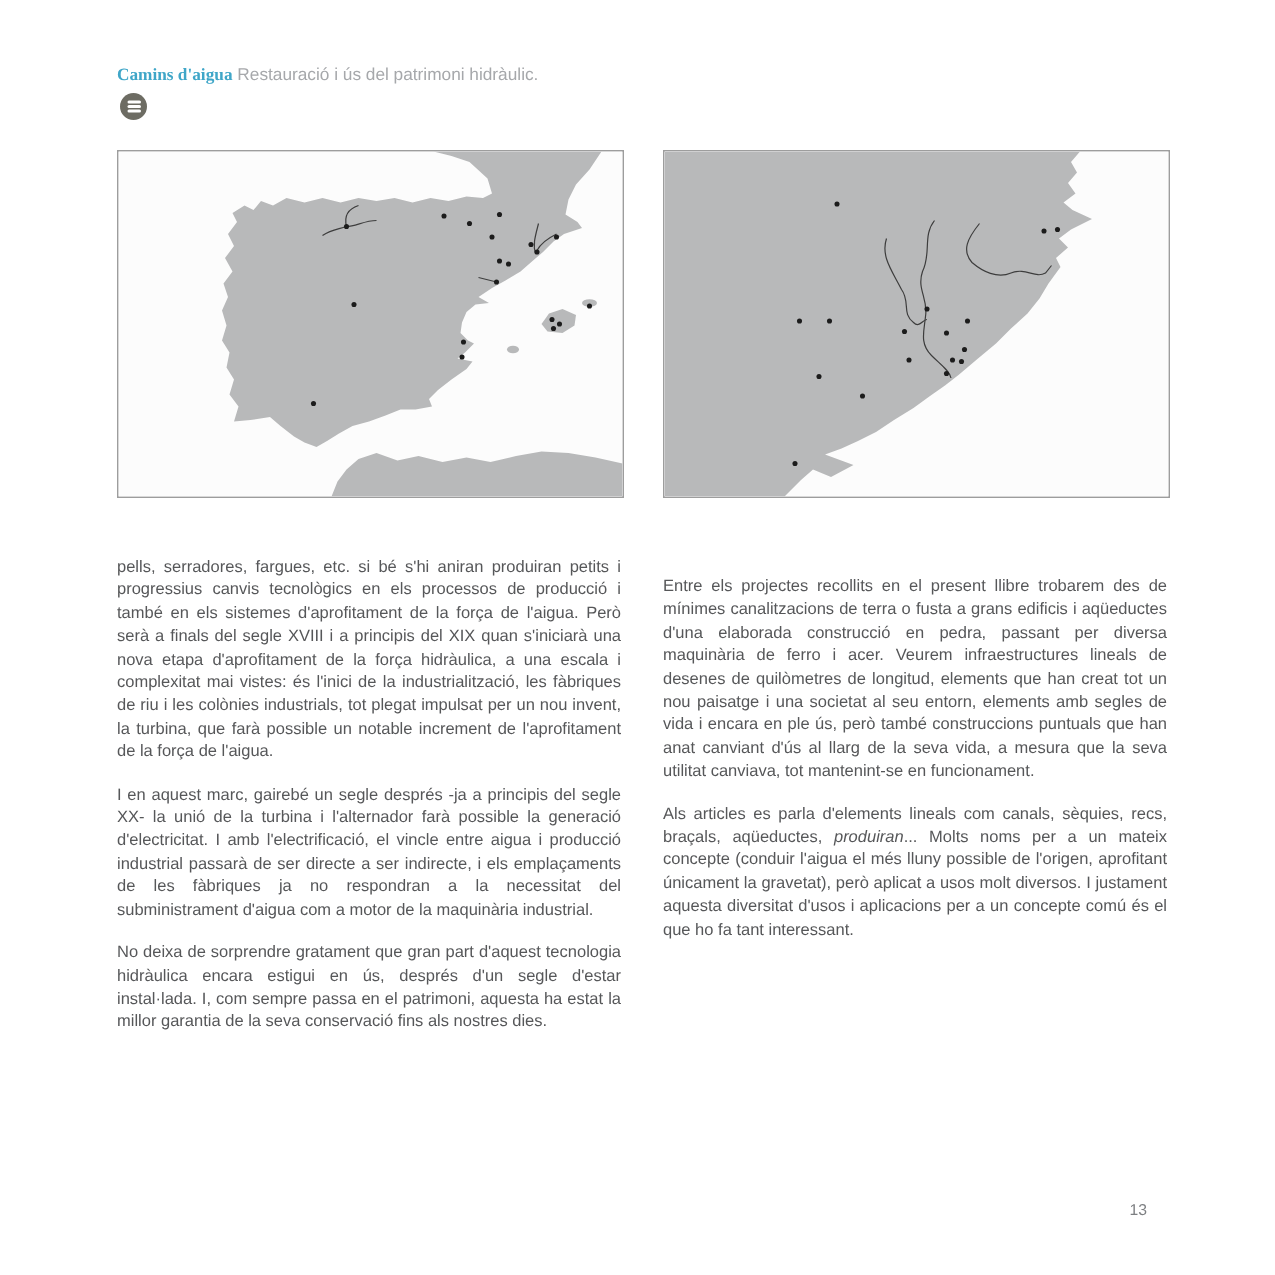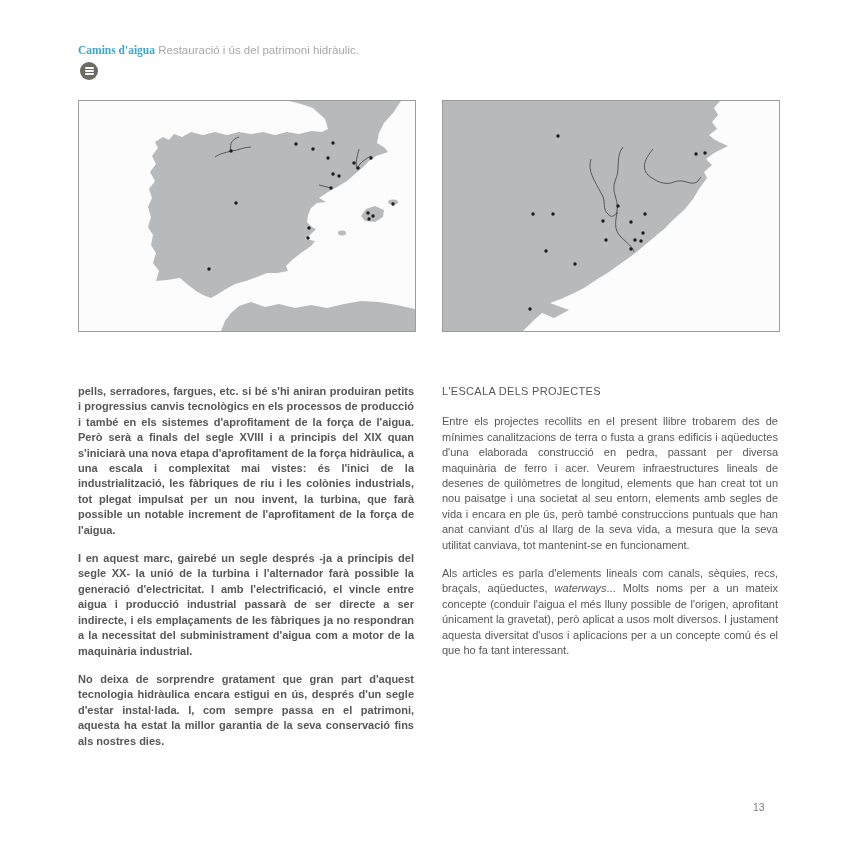--- a/index.html
+++ b/index.html
@@ -34,21 +34,21 @@
   .map-frame.left{left:78px;}
   .map-frame.right{left:442px;}
   .map-frame svg{display:block;}
   
   .col{
     position:absolute;width:336px;
     color:#565759;
     font-size:11px;line-height:15.4px;
     text-align:justify;
   }
-  .col.left{left:78px;top:384px;font-weight:bold;}
+  .col.left{left:78px;top:371px;}
   .col.right{left:442px;top:384px;}
   .col p{margin:0 0 13px 0;}
   .col h2{
     margin:0 0 15px 0;
     font-size:11px;font-weight:normal;
     letter-spacing:0.3px;color:#565759;
     text-align:left;
   }
   .col em{font-style:italic;}
   
@@ -135,20 +135,19 @@
       </svg>
   </figure>
 
   <div class="col left">
     <p>pells, serradores, fargues, etc. si bé s'hi aniran produiran petits i progressius canvis tecnològics en els processos de producció i també en els sistemes d'aprofitament de la força de l'aigua. Però serà a finals del segle XVIII i a principis del XIX quan s'iniciarà una nova etapa d'aprofitament de la força hidràulica, a una escala i complexitat mai vistes: és l'inici de la industrialització, les fàbriques de riu i les colònies industrials, tot plegat impulsat per un nou invent, la turbina, que farà possible un notable increment de l'aprofitament de la força de l'aigua.</p>
     <p>I en aquest marc, gairebé un segle després -ja a principis del segle XX- la unió de la turbina i l'alternador farà possible la generació d'electricitat. I amb l'electrificació, el vincle entre aigua i producció industrial passarà de ser directe a ser indirecte, i els emplaçaments de les fàbriques ja no respondran a la necessitat del subministrament d'aigua com a motor de la maquinària industrial.</p>
     <p>No deixa de sorprendre gratament que gran part d'aquest tecnologia hidràulica encara estigui en ús, després d'un segle d'estar instal·lada. I, com sempre passa en el patrimoni, aquesta ha estat la millor garantia de la seva conservació fins als nostres dies.</p>
   </div>
 
   <div class="col right">
-    <h2>L'ESCALA DELS PROJECTES</h2>
     <p>Entre els projectes recollits en el present llibre trobarem des de mínimes canalitzacions de terra o fusta a grans edificis i aqüeductes d'una elaborada construcció en pedra, passant per diversa maquinària de ferro i acer. Veurem infraestructures lineals de desenes de quilòmetres de longitud, elements que han creat tot un nou paisatge i una societat al seu entorn, elements amb segles de vida i encara en ple ús, però també construccions puntuals que han anat canviant d'ús al llarg de la seva vida, a mesura que la seva utilitat canviava, tot mantenint-se en funcionament.</p>
-    <p>Als articles es parla d'elements lineals com canals, sèquies, recs, braçals, aqüeductes, <em>waterways</em>... Molts noms per a un mateix concepte (conduir l'aigua el més lluny possible de l'origen, aprofitant únicament la gravetat), però aplicat a usos molt diversos. I justament aquesta diversitat d'usos i aplicacions per a un concepte comú és el que ho fa tant interessant.</p>
+    <p>Als articles es parla d'elements lineals com canals, sèquies, recs, braçals, aqüeductes, <em>produiran</em>... Molts noms per a un mateix concepte (conduir l'aigua el més lluny possible de l'origen, aprofitant únicament la gravetat), però aplicat a usos molt diversos. I justament aquesta diversitat d'usos i aplicacions per a un concepte comú és el que ho fa tant interessant.</p>
   </div>
 
   <div class="page-number">13</div>
 
 </div>
 
 </body></html>

